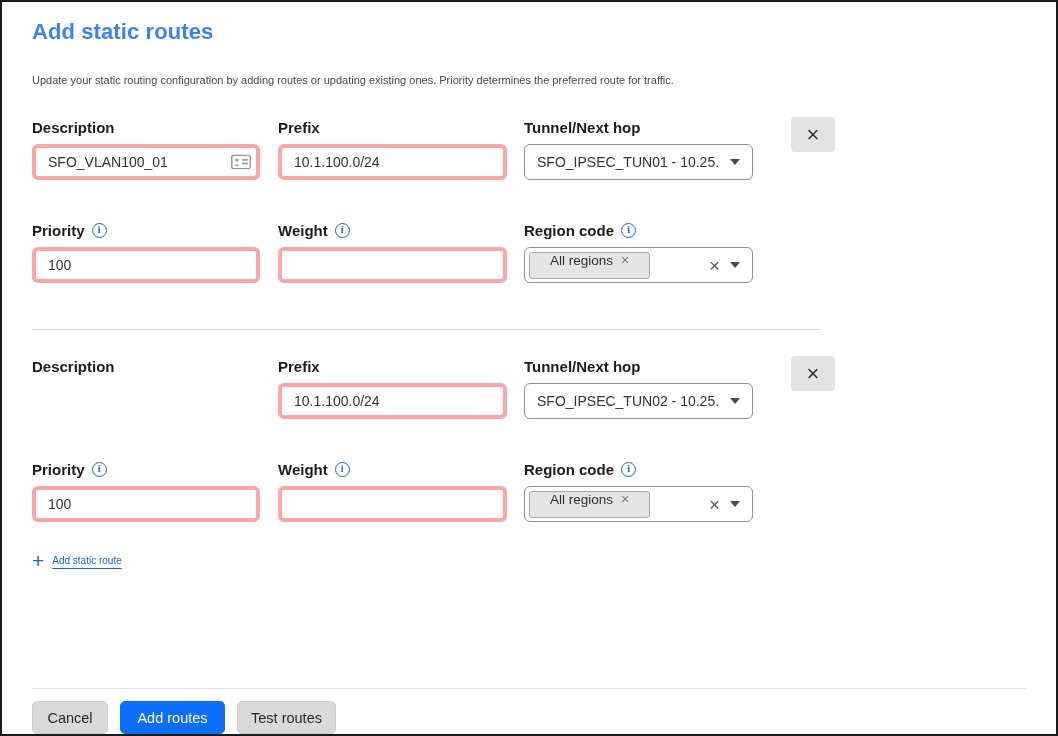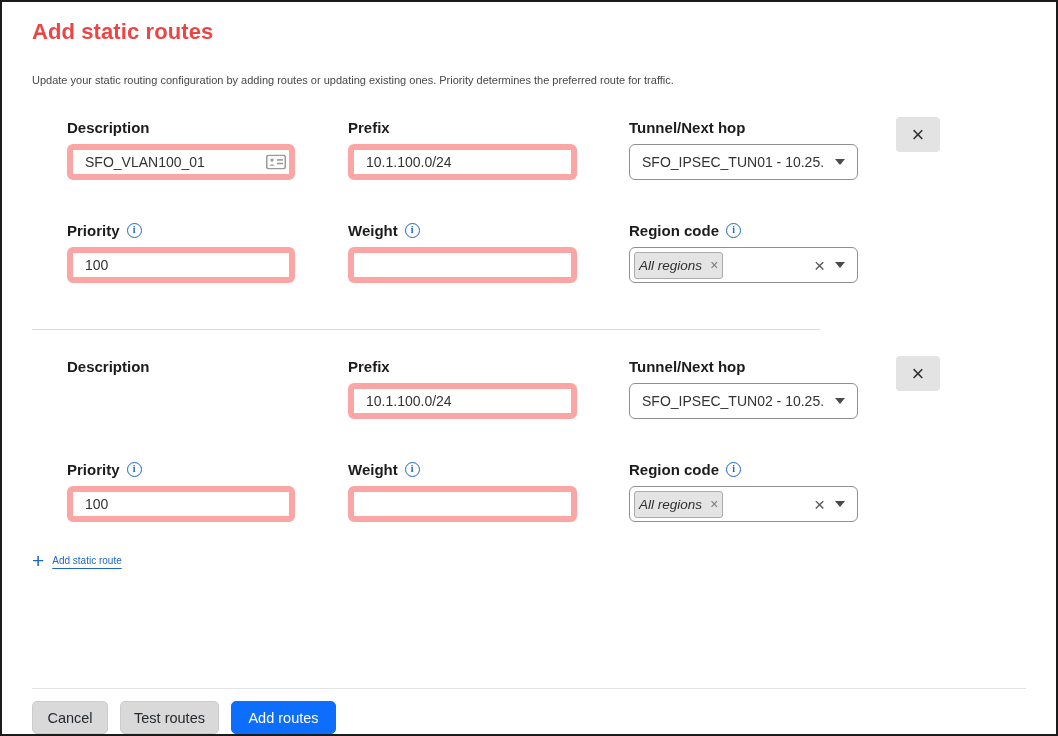--- a/index.html
+++ b/index.html
@@ -13,45 +13,45 @@
   .frame {
     width: 1058px; height: 736px;
     border: 2px solid #1b1b1b;
     background: #ffffff;
     display: flex; flex-direction: column;
   }
   .content { padding: 16px 30px 0 30px; flex: 1; }
 
   h1.title {
     font-size: 22px; line-height: 28px; font-weight: 700;
-    color: #ef4444; margin-bottom: 24px; letter-spacing: 0.1px;
+    color: #3b82f6; margin-bottom: 24px; letter-spacing: 0.1px;
   }
   p.intro { font-size: 11px; line-height: 21px; color: #474747; margin-bottom: 26px; }
   p.note  { font-size: 15px; line-height: 21px; color: #474747; margin-bottom: 36px; }
 
   .grid-row { display: flex; align-items: flex-start; }
-  .field { width: 229px; margin-right: 17px; margin-left: 35px; }
+  .field { width: 229px; margin-right: 17px; }
   .field:nth-child(1) { width: 228px; margin-right: 18px; }
   .field-label {
     display: flex; align-items: center; gap: 7px;
     font-size: 15px; font-weight: 700; color: #1c1c1c;
     margin-bottom: 7px; height: 20px;
   }
   .info-icon {
     width: 15px; height: 15px; border-radius: 50%;
     border: 1.4px solid #1c66c6; color: #1c66c6;
     font-size: 10px; line-height: 1; font-weight: 700;
     display: inline-flex; align-items: center; justify-content: center;
     font-family: "Liberation Serif", serif;
     cursor: default; flex: 0 0 auto;
   }
   .input-wrap { position: relative; }
   input.text-input {
     width: 100%; height: 36px;
-    border: 6px solid #fca5a5; border-radius: 6px;
+    border: 4px solid #fca5a5; border-radius: 6px;
     padding: 0 12px; font-size: 14px; color: #333333;
     font-family: "Liberation Sans", sans-serif;
     background: #ffffff; outline: none;
   }
   input.has-icon { padding-right: 36px; }
   .contact-icon {
     position: absolute; right: 9px; top: 50%; transform: translateY(-50%);
     display: inline-flex;
   }
   .select {
@@ -67,23 +67,23 @@
     width: 0; height: 0; margin-left: 10px;
     border-left: 5px solid transparent; border-right: 5px solid transparent;
     border-top: 6px solid #4a4a4a; flex: 0 0 auto;
   }
   .clear-x {
     font-size: 19px; line-height: 1; color: #5a5a5a;
     margin-left: 10px; flex: 0 0 auto; cursor: pointer;
   }
   .multiselect { padding: 0 12px 0 4px; }
   .chip {
-    display: inline-flex; align-items: center; height: 27px;
+    display: inline-flex; align-items: flex-start; height: 27px;
     background: #e4e4e4; border: 1px solid #ababab; border-radius: 3px;
-    padding: 0 4px; font-size: 13.5px; color: #2f2f2f; gap: 8px; font-style: italic;
+    padding: 0 20px; font-size: 13.5px; color: #2f2f2f; gap: 8px;
   }
   .chip-x { font-size: 14px; color: #7a7a7a; line-height: 1; cursor: pointer; }
   .chip-spacer { flex: 1; }
 
   .remove-btn {
     width: 44px; height: 35px; margin-left: 21px;
     background: #e3e3e3; border: none; border-radius: 4px;
     font-size: 22px; line-height: 1; color: #333333;
     display: flex; align-items: center; justify-content: center;
     cursor: pointer; font-family: "Liberation Sans", sans-serif;
@@ -254,17 +254,17 @@
       <span class="plus-glyph">+</span>
       <a class="add-link">Add static route</a>
     </div>
 
   </div>
 
   <div class="footer">
     <hr class="footer-divider">
     <div class="footer-buttons">
       <button class="btn btn-secondary btn-cancel">Cancel</button>
+      <button class="btn btn-primary">Add routes</button>
       <button class="btn btn-secondary btn-test">Test routes</button>
-      <button class="btn btn-primary">Add routes</button>
     </div>
   </div>
 </div>
 
 </body></html>

